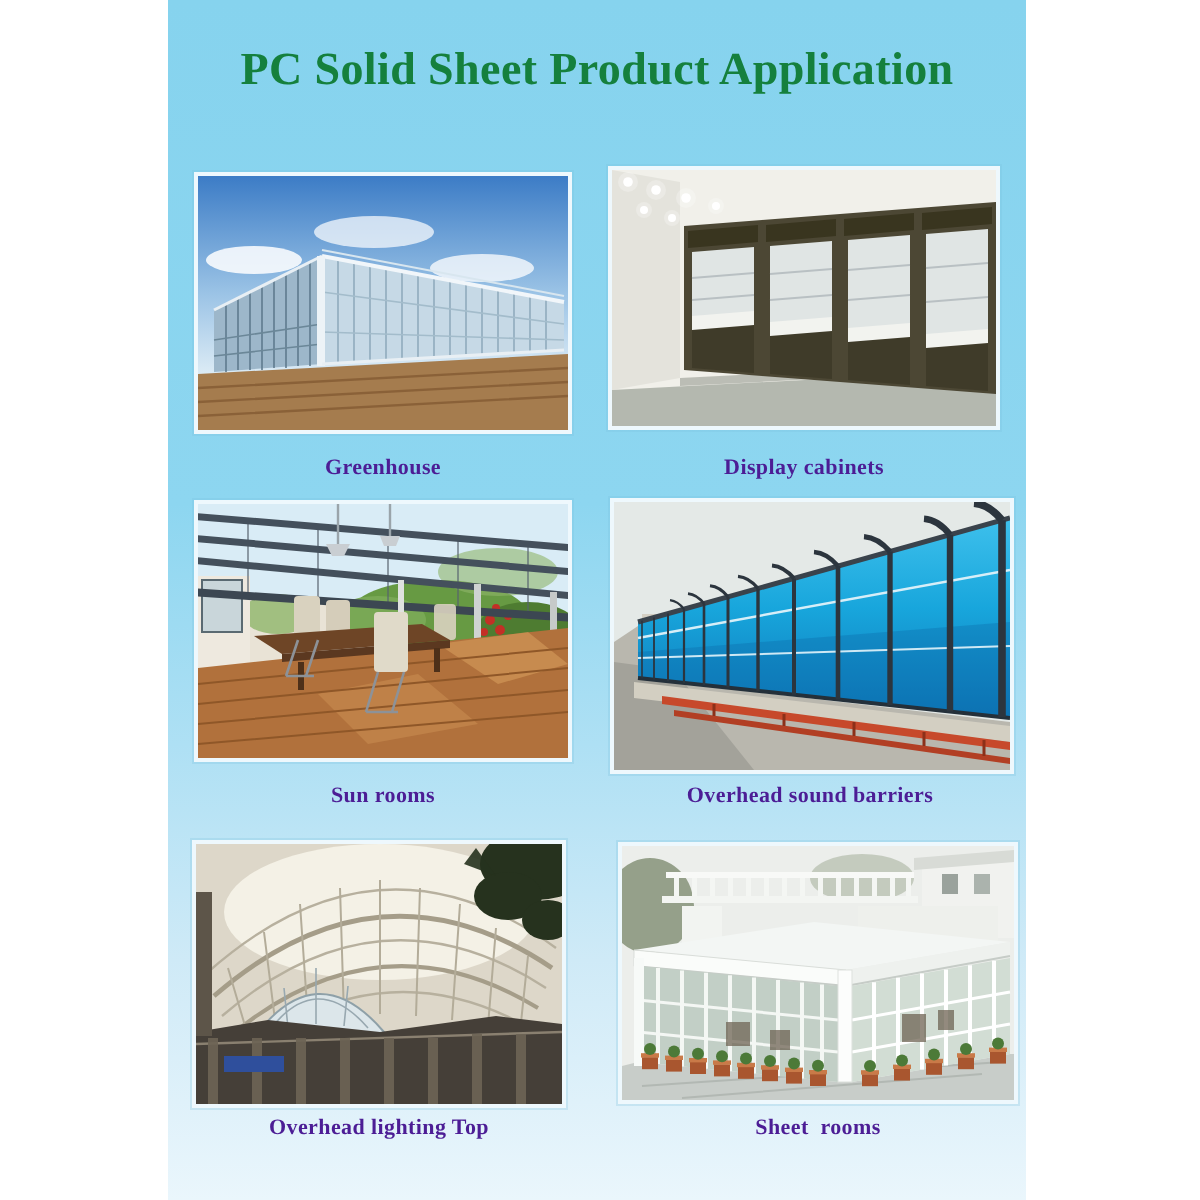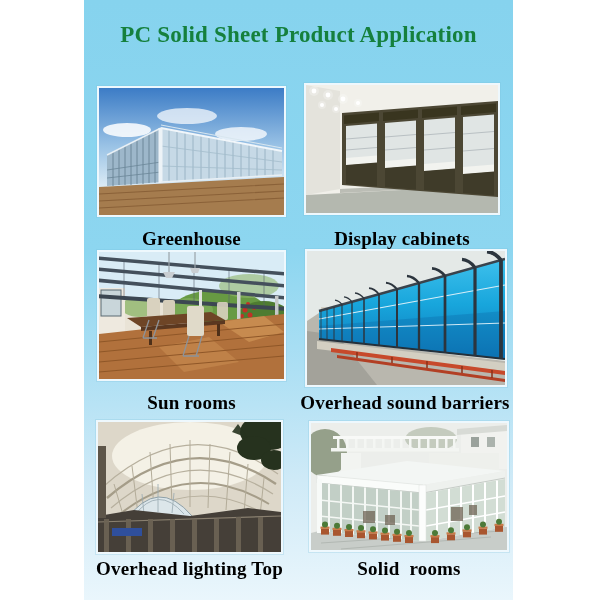--- a/index.html
+++ b/index.html
@@ -5,21 +5,21 @@
   html,body{margin:0;padding:0;background:#ffffff;}
   #page{position:relative;width:600px;height:600px;background:#ffffff;overflow:hidden;
         font-family:"Liberation Serif","DejaVu Serif",serif;}
   #panel{position:absolute;left:84px;top:0;width:429px;height:600px;
          background:linear-gradient(180deg,#86d3ee 0%,#8dd6f0 42%,#aee0f4 62%,#cfeaf7 80%,#eaf6fc 100%);}
   .title{position:absolute;left:84px;top:22px;width:429px;text-align:center;
          font-size:23px;font-weight:bold;color:#15803d;letter-spacing:.2px;}
   .photo{position:absolute;border:2px solid #eef8fd;box-sizing:border-box;background:#fff;
          box-shadow:0 0 0 1px rgba(120,190,220,.25);}
   .photo svg{display:block;width:100%;height:100%;}
-  .caption{position:absolute;text-align:center;font-size:19px;font-weight:bold;color:#000000;
+  .caption{position:absolute;text-align:center;font-size:11px;font-weight:bold;color:#4c1d95;
            white-space:pre;letter-spacing:.2px;}
   .p1{left:97px;top:86px;width:189px;height:131px;}
   .p2{left:304px;top:83px;width:196px;height:132px;}
   .p3{left:97px;top:250px;width:189px;height:131px;}
   .p4{left:305px;top:249px;width:202px;height:138px;}
   .p5{left:96px;top:420px;width:187px;height:134px;}
   .p6{left:309px;top:421px;width:200px;height:131px;}
   .c1{left:97px;top:228px;width:189px;}
   .c2{left:304px;top:228px;width:196px;}
   .c3{left:97px;top:392px;width:189px;}
@@ -344,14 +344,14 @@
         </g>
       </g>
     </svg>
   </div>
 
   <div class="caption c1">Greenhouse</div>
   <div class="caption c2">Display cabinets</div>
   <div class="caption c3">Sun rooms</div>
   <div class="caption c4">Overhead sound barriers</div>
   <div class="caption c5">Overhead lighting Top</div>
-  <div class="caption c6">Solid  rooms</div>
+  <div class="caption c6">Sheet  rooms</div>
 </div>
 
 </body></html>

